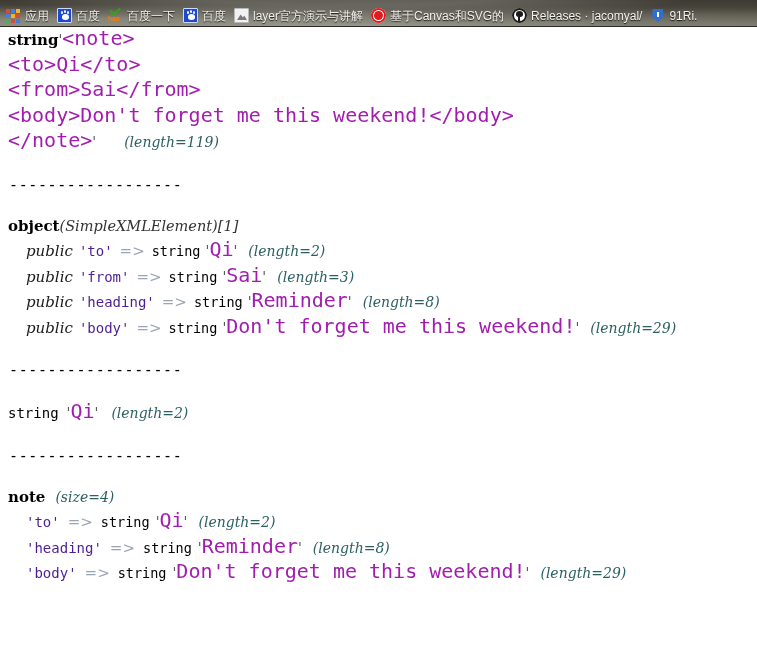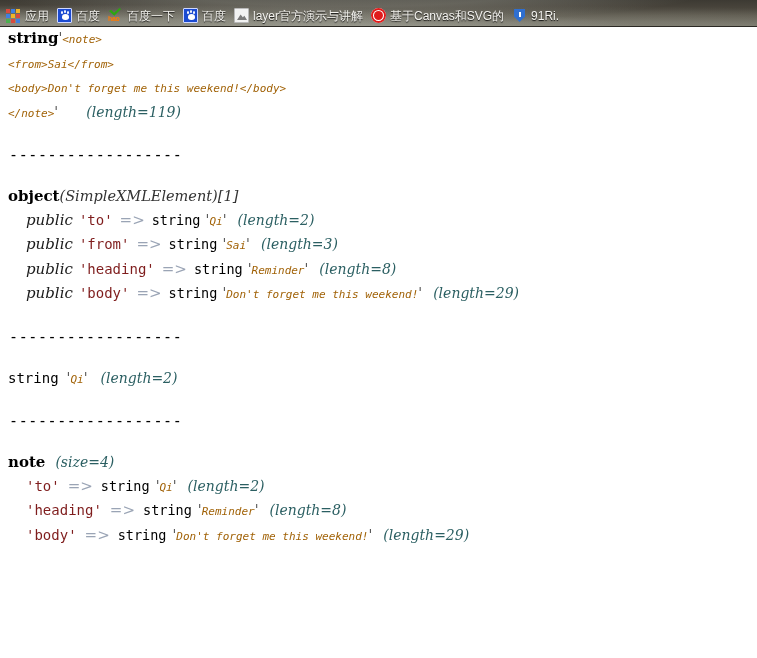--- a/index.html
+++ b/index.html
@@ -201,24 +201,23 @@
     font-weight: 700;
     color: #000000;
     font-size: 15px;
   }
   .t-stringkw {
     font-family: "DejaVu Sans Mono", "Liberation Mono", monospace;
     color: #000000;
     font-size: 13.5px;
   }
   .t-str {
-    color: #a16207;
-    font-family: "DejaVu Sans Mono", "Liberation Mono", monospace;
-    font-size: 11px;
-    font-style: italic;
+    color: #a21caf;
+    font-family: "DejaVu Sans Mono", "Liberation Mono", monospace;
+    font-size: 20px;
   }
   .t-quote {
     color: #555555;
     font-family: "DejaVu Serif", "Liberation Serif", serif;
     font-size: 14px;
   }
   .t-len {
     color: #2b5f62;
     font-style: italic;
     font-family: "DejaVu Serif", "Liberation Serif", serif;
@@ -236,21 +235,21 @@
     font-family: "DejaVu Serif", "Liberation Serif", serif;
     font-size: 14.5px;
   }
   .t-vis {
     color: #1a1a1a;
     font-style: italic;
     font-family: "DejaVu Serif", "Liberation Serif", serif;
     font-size: 15px;
   }
   .t-key {
-    color: #7f1d1d;
+    color: #4c1d95;
     font-family: "DejaVu Sans Mono", "Liberation Mono", monospace;
     font-size: 14px;
   }
   .t-arrow {
     color: #9aa4b5;
     font-family: "DejaVu Serif", "Liberation Serif", serif;
     font-size: 15px;
   }
 
   .sep {
@@ -302,32 +301,37 @@
   <div class="bm">
     <span class="favicon fav-layer"></span>
     <span class="bm-label">layer官方演示与讲解</span>
   </div>
 
   <div class="bm">
     <span class="favicon fav-red"></span>
     <span class="bm-label">基于Canvas和SVG的</span>
   </div>
 
+  <div class="bm">
+    <span class="favicon fav-github"></span>
+    <span class="bm-label">Releases · jacomyal/</span>
+  </div>
 
   <div class="bm">
     <span class="favicon fav-shield"></span>
     <span class="bm-label">91Ri.</span>
   </div>
 
 </div>
 
 <div id="dump-root">
 
   <div class="dump-block">
     <div class="line"><span class="t-type">string</span><span class="t-quote">'</span><span class="t-str">&lt;note&gt;</span></div>
+    <div class="line"><span class="t-str">&lt;to&gt;Qi&lt;/to&gt;</span></div>
     <div class="line"><span class="t-str">&lt;from&gt;Sai&lt;/from&gt;</span></div>
     <div class="line"><span class="t-str">&lt;body&gt;Don't forget me this weekend!&lt;/body&gt;</span></div>
     <div class="line"><span class="t-str">&lt;/note&gt;</span><span class="t-quote">'</span><span class="t-len" style="margin-left:28px">(length=119)</span></div>
   </div>
 
   <div class="gap-m"></div>
   <div class="sep">------------------</div>
   <div class="gap-m"></div>
 
   <div class="dump-block">

